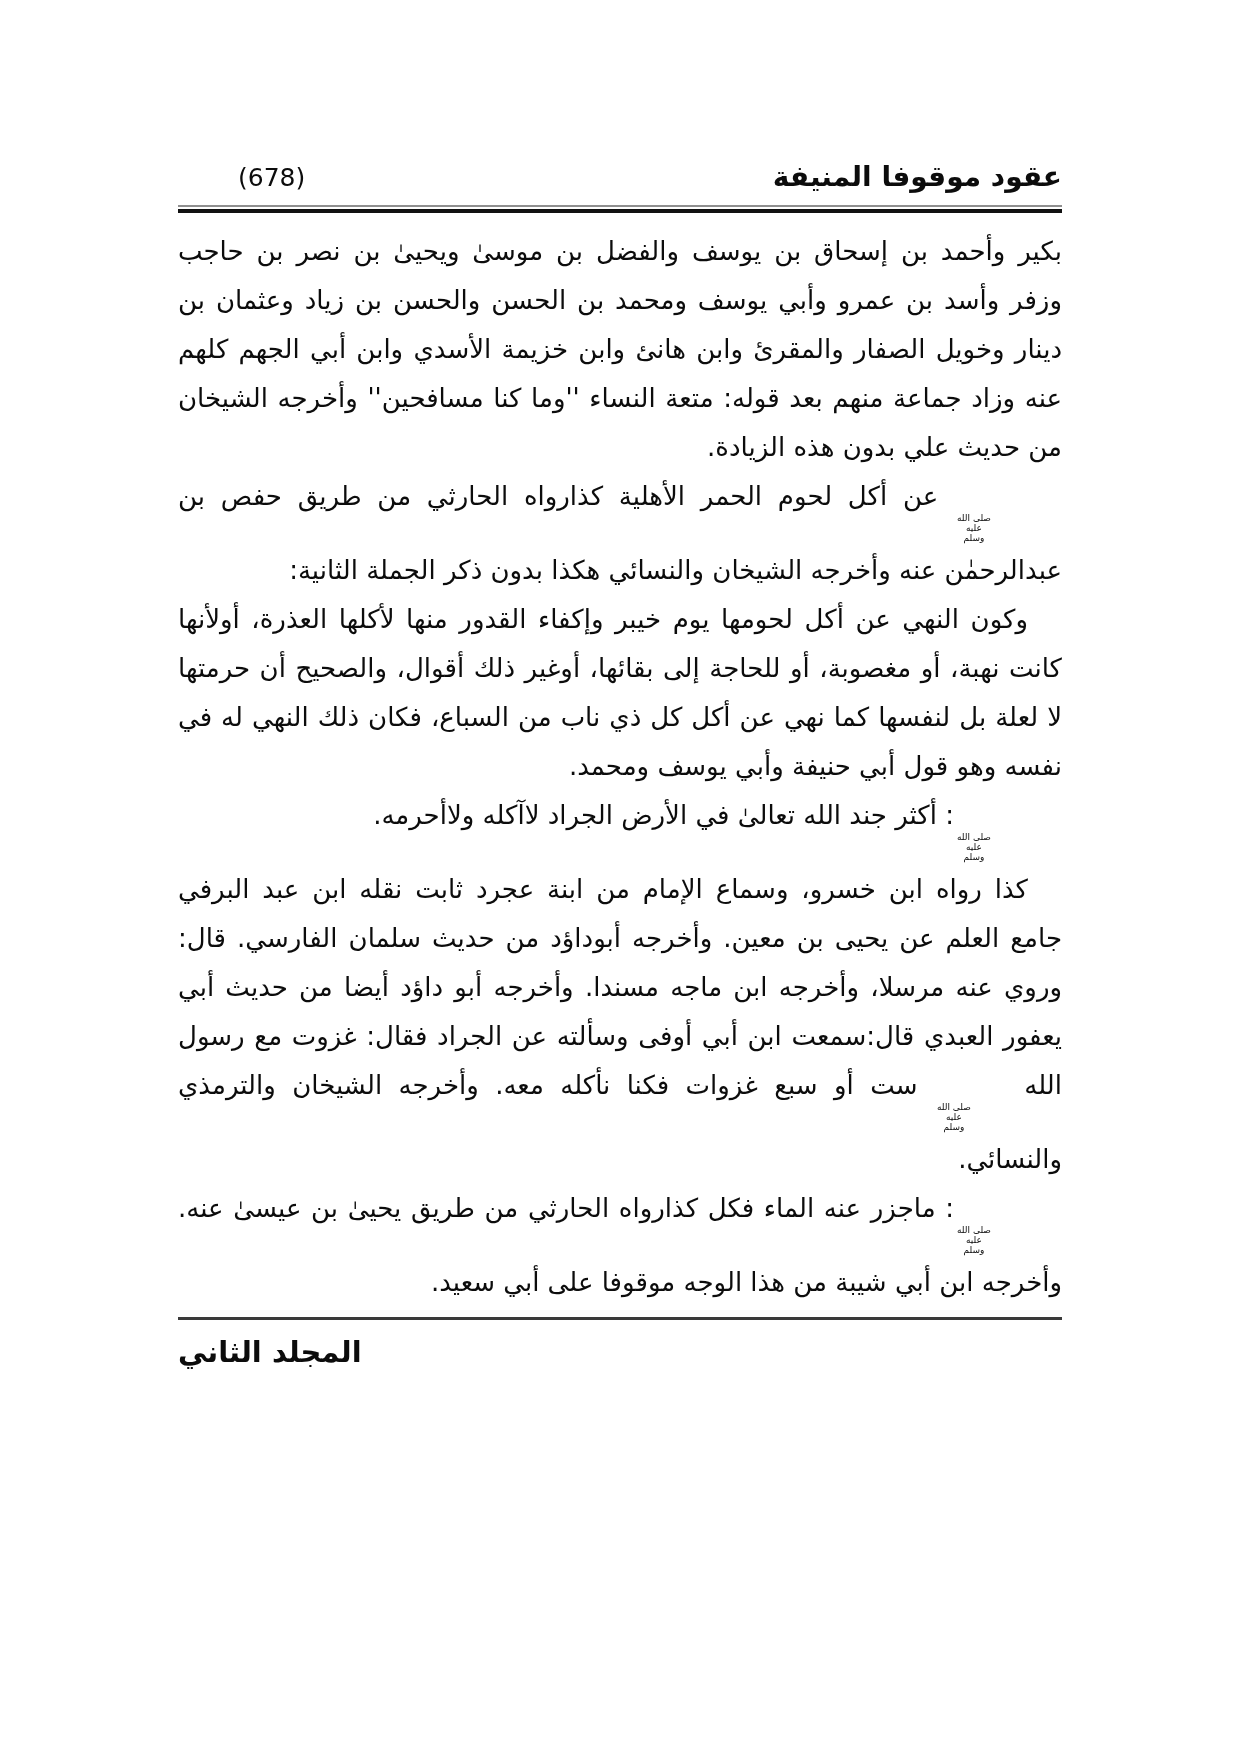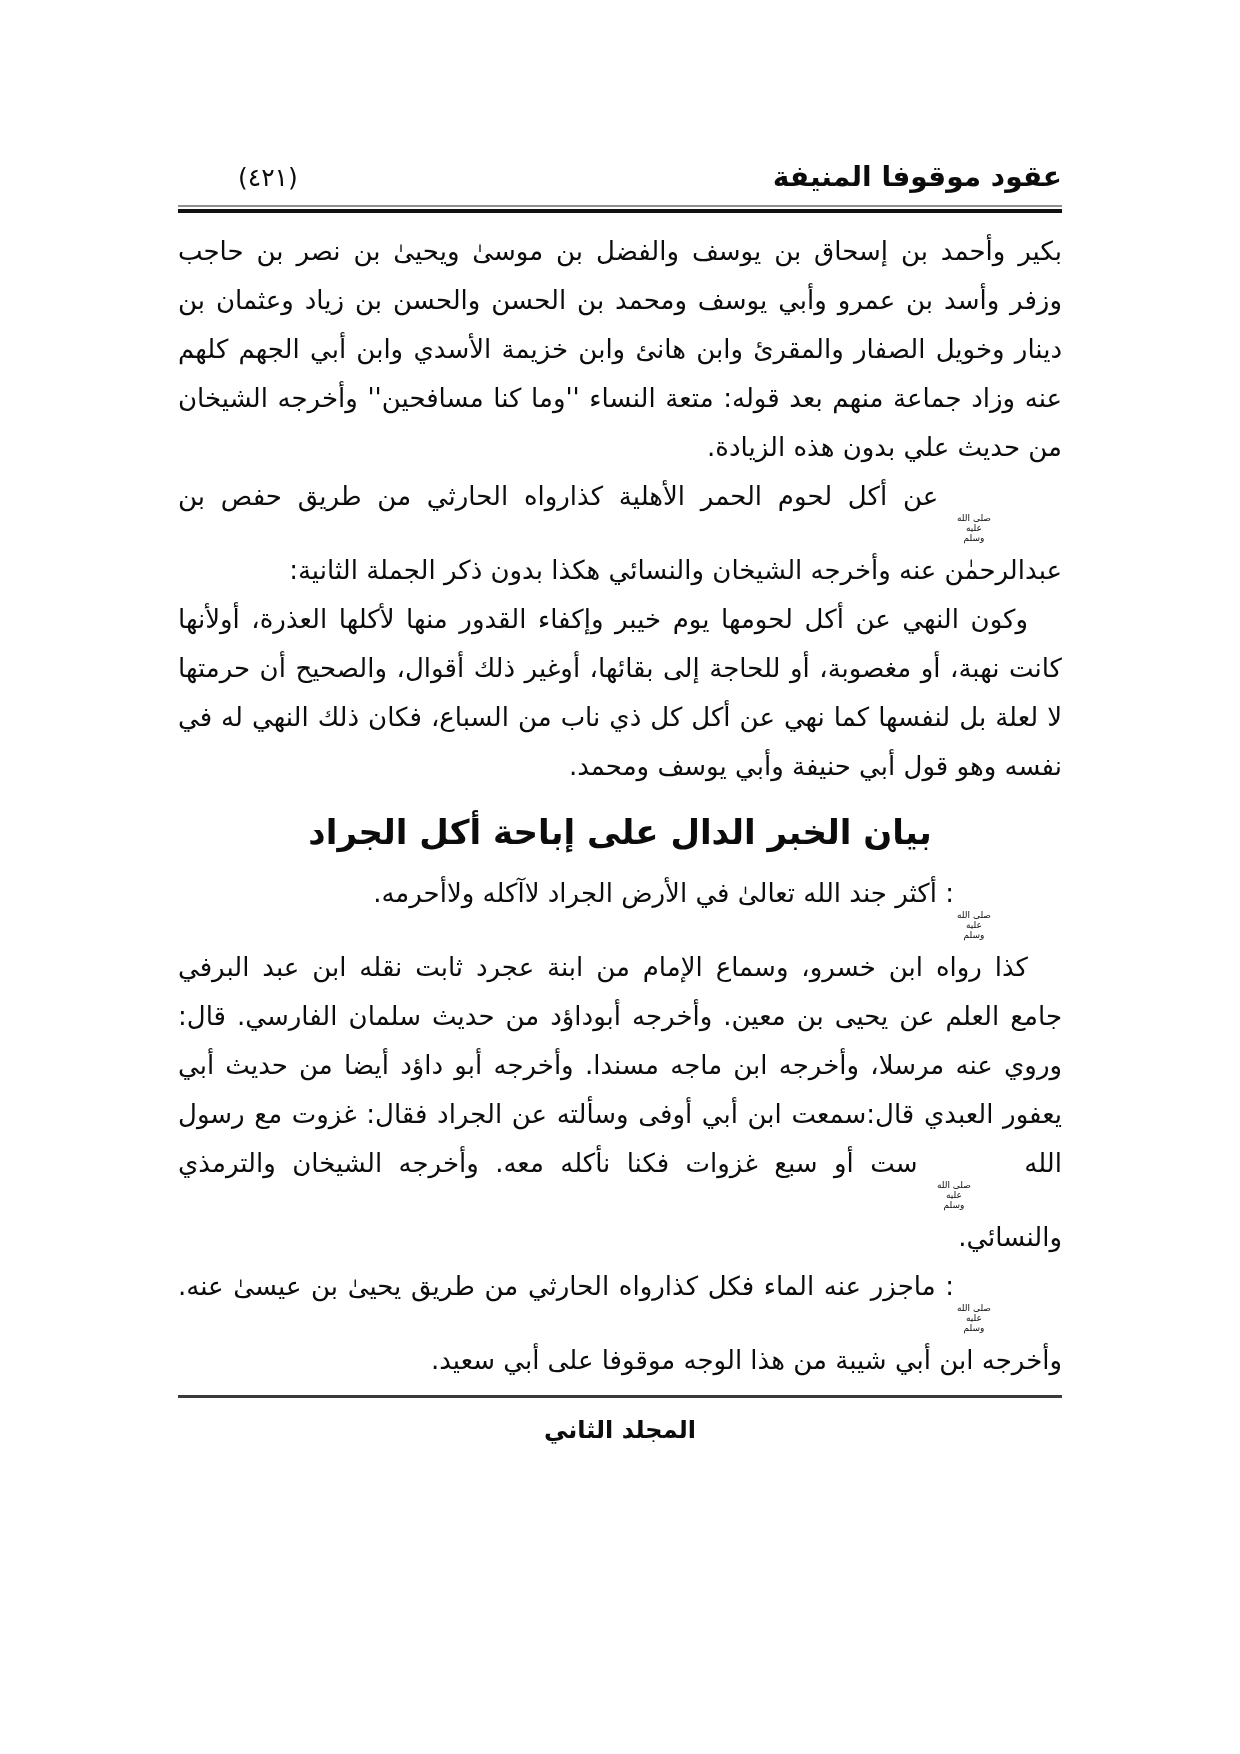--- a/index.html
+++ b/index.html
@@ -74,50 +74,49 @@
     line-height: 10px;
     white-space: nowrap;
   }
   .saw .saw-line { display: block; }
   
   .footer-rule {
     margin-top: 10px;
     border-top: 3px solid #3a3a3a;
   }
   .volume {
-    text-align: center;
+    text-align: left;
     font-weight: bold;
-    font-size: 24px;
+    font-size: 29px;
     line-height: 44px;
     margin-top: 10px;
   }
 </style>
 </head>
 <body>
 
 <div class="page">
   <div class="content">
 
     <div class="page-header">
       <span class="book-title">عقود موقوفا المنيفة</span>
-      <span class="page-number">(٤٢١)</span>
+      <span class="page-number">(678)</span>
     </div>
 
     <div class="rule-thin"></div>
     <div class="rule-thick"></div>
 
     <div class="body-text" id="content-blocks">
         <p class="para"><span>بكير وأحمد بن إسحاق بن يوسف والفضل بن موسىٰ ويحيىٰ بن نصر بن حاجب وزفر وأسد بن عمرو وأبي يوسف ومحمد بن الحسن والحسن بن زياد وعثمان بن دينار وخويل الصفار والمقرئ وابن هانئ وابن خزيمة الأسدي وابن أبي الجهم كلهم عنه وزاد جماعة منهم بعد قوله: متعة النساء ''وما كنا مسافحين'' وأخرجه الشيخان من حديث علي بدون هذه الزيادة.</span></p>
         <p class="para indent"><span class="saw">
             <span class="saw-line">صلى الله</span>
             <span class="saw-line">عليه</span>
             <span class="saw-line">وسلم</span>
           </span><span> عن أكل لحوم الحمر الأهلية كذارواه الحارثي من طريق حفص بن عبدالرحمٰن عنه وأخرجه الشيخان والنسائي هكذا بدون ذكر الجملة الثانية:</span></p>
         <p class="para indent"><span>وكون النهي عن أكل لحومها يوم خيبر وإكفاء القدور منها لأكلها العذرة، أولأنها كانت نهبة، أو مغصوبة، أو للحاجة إلى بقائها، أوغير ذلك أقوال، والصحيح أن حرمتها لا لعلة بل لنفسها كما نهي عن أكل كل ذي ناب من السباع، فكان ذلك النهي له في نفسه وهو قول أبي حنيفة وأبي يوسف ومحمد.</span></p>
-        <div class="section-heading">بيان الخبر الدال على إباحة أكل الجراد</div>
         <p class="para indent"><span class="saw">
             <span class="saw-line">صلى الله</span>
             <span class="saw-line">عليه</span>
             <span class="saw-line">وسلم</span>
           </span><span>: أكثر جند الله تعالىٰ في الأرض الجراد لاآكله ولاأحرمه.</span></p>
         <p class="para indent"><span>كذا رواه ابن خسرو، وسماع الإمام من ابنة عجرد ثابت نقله ابن عبد البرفي جامع العلم عن يحيى بن معين. وأخرجه أبوداؤد من حديث سلمان الفارسي. قال: وروي عنه مرسلا، وأخرجه ابن ماجه مسندا. وأخرجه أبو داؤد أيضا من حديث أبي يعفور العبدي قال:سمعت ابن أبي أوفى وسألته عن الجراد فقال: غزوت مع رسول الله </span><span class="saw">
             <span class="saw-line">صلى الله</span>
             <span class="saw-line">عليه</span>
             <span class="saw-line">وسلم</span>
           </span><span> ست أو سبع غزوات فكنا نأكله معه. وأخرجه الشيخان والترمذي والنسائي.</span></p>

